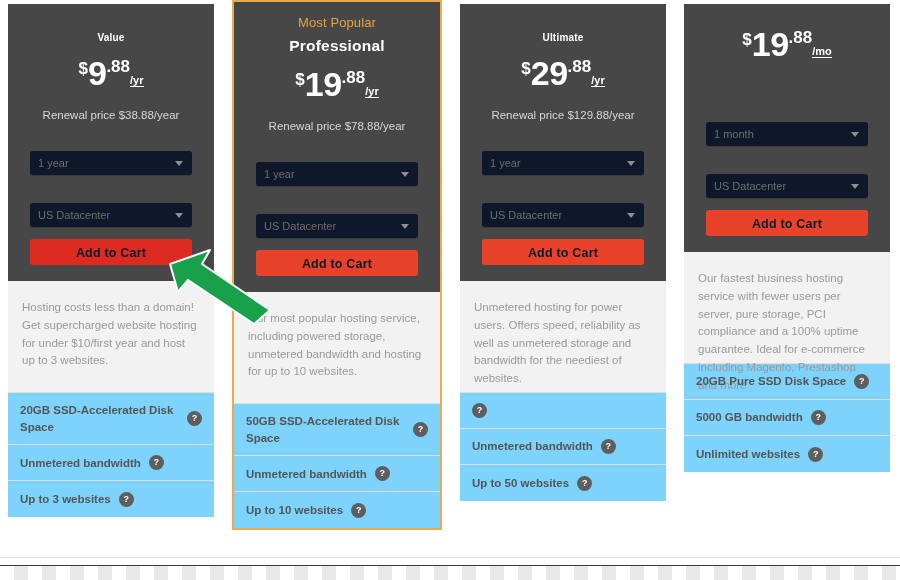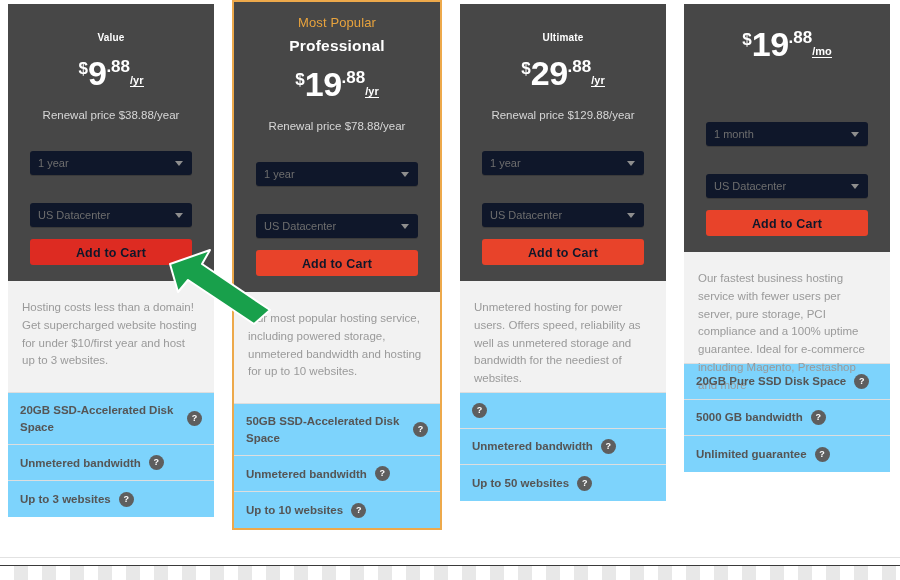--- a/index.html
+++ b/index.html
@@ -389,21 +389,21 @@
         <div class="desc">Our fastest business hosting service with fewer users per server, pure storage, PCI compliance and a 100% uptime guarantee. Ideal for e-commerce including Magento, Prestashop and more</div>
         <div class="feat">
           <span class="feat-label">20GB Pure SSD Disk Space</span>
           <span class="help">?</span>
         </div>
         <div class="feat">
           <span class="feat-label">5000 GB bandwidth</span>
           <span class="help">?</span>
         </div>
         <div class="feat">
-          <span class="feat-label">Unlimited guarantee</span>
+          <span class="feat-label">Unlimited websites</span>
           <span class="help">?</span>
         </div>
       </div>
     </div>
 
   <svg class="arrow" viewBox="0 0 112 78" xmlns="http://www.w3.org/2000/svg">
     <polygon points="4,16 44,2 36,16 104,62 88,76 22,32 12,44" fill="#18a04b" stroke="#ffffff" stroke-width="2" stroke-linejoin="round"></polygon>
   </svg>
 
   <div class="bottom-rule"></div>

